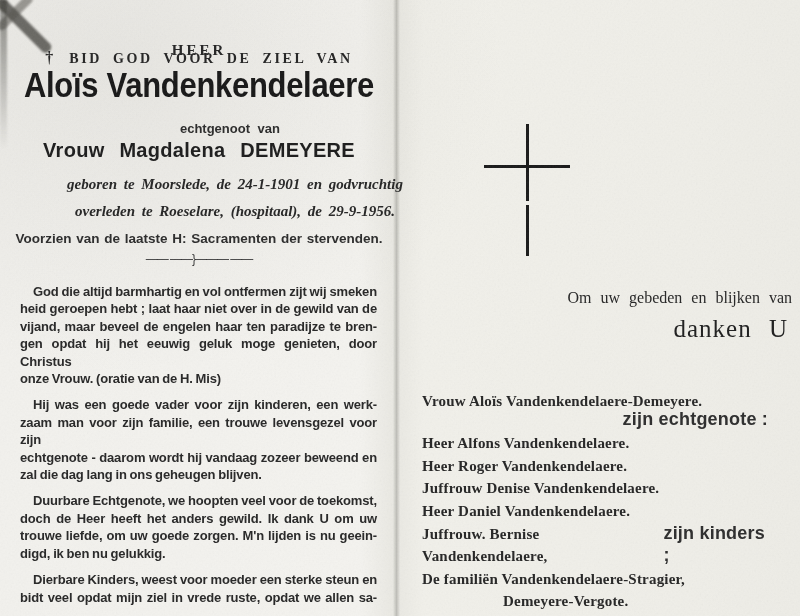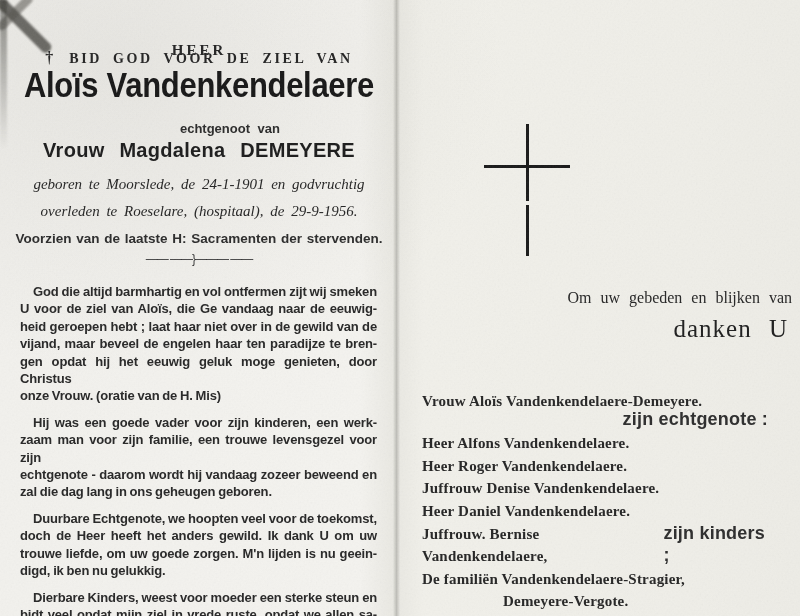--- a/index.html
+++ b/index.html
@@ -27,22 +27,22 @@
   .lp-center { position:absolute; left:0; width:398px; text-align:center; }
   .inv { top:9px; font-family:"Liberation Serif", serif; font-weight:bold; font-size:14px;
     letter-spacing:2.6px; word-spacing:5px; color:#232323;margin-top:40px; }
   .dagger { display:inline-block; margin-right:16px; font-size:16px; letter-spacing:0; }
   .heer { top:42px; font-family:"Liberation Serif", serif; font-weight:bold; font-size:15px;
     letter-spacing:3px; color:#232323; }
   .name { top:66px; font-weight:bold; font-size:31px; letter-spacing:-0.3px;
     transform:scaleY(1.12); transform-origin:50% 0; color:#161616; }
   .rel { top:121px; font-weight:700; font-size:13px; word-spacing:4px; color:#2a2a2a;padding-left:31px; }
   .spouse { top:139px; font-weight:700; font-size:20px; word-spacing:9px; letter-spacing:0.3px; color:#1b1b1b; }
-  .vital { font-family:"Liberation Serif", serif; font-style:italic; font-weight:normal;
-    font-size:15px; word-spacing:3px; color:#242424; }
+  .vital { font-family:"Liberation Serif", serif; font-style:italic; font-weight:bold;
+    font-size:15px; word-spacing:3px; color:#242424;margin-left:36px; }
   .birth { top:176px; }
   .death { top:203px; }
   .sacr { top:231px; font-size:13.5px; font-weight:600; word-spacing:1px; color:#2a2a2a; }
   .div-orn { top:252px; font-size:12px; letter-spacing:-1px; color:#333; }
 
   .prayer { position:absolute; left:20px; top:283px; width:357px;
     font-size:13px; line-height:17.4px; letter-spacing:-0.15px; word-spacing:-0.6px;
     font-weight:600; color:#262626; }
   .para + .para { margin-top:9px; }
   .pline { text-align:justify; text-align-last:justify; }
@@ -91,31 +91,30 @@
   <div class="lp-center rel">echtgenoot van</div>
   <div class="lp-center spouse">Vrouw Magdalena DEMEYERE</div>
   <div class="lp-center vital birth">geboren te Moorslede, de 24-1-1901 en godvruchtig</div>
   <div class="lp-center vital death">overleden te Roeselare, (hospitaal), de 29-9-1956.</div>
   <div class="lp-center sacr">Voorzien van de laatste H: Sacramenten der stervenden.</div>
   <div class="lp-center div-orn">―― ――}――― ――</div>
 
   <div class="prayer">
     <div class="para">
       <div class="pline first">God die altijd barmhartig en vol ontfermen zijt wij smeken</div>
-      <div class="pline">U voor de ziel van Aloïs, die Ge vandaag naar de eeuwig-</div>
       <div class="pline">heid geroepen hebt ; laat haar niet over in de gewild van de</div>
       <div class="pline">vijand, maar beveel de engelen haar ten paradijze te bren-</div>
       <div class="pline">gen opdat hij het eeuwig geluk moge genieten, door Christus</div>
       <div class="pline last">onze Vrouw. (oratie van de H. Mis)</div>
     </div>
     <div class="para">
       <div class="pline first">Hij was een goede vader voor zijn kinderen, een werk-</div>
       <div class="pline">zaam man voor zijn familie, een trouwe levensgezel voor zijn</div>
       <div class="pline">echtgenote - daarom wordt hij vandaag zozeer beweend en</div>
-      <div class="pline last">zal die dag lang in ons geheugen geboren.</div>
+      <div class="pline last">zal die dag lang in ons geheugen blijven.</div>
     </div>
     <div class="para">
       <div class="pline first">Duurbare Echtgenote, we hoopten veel voor de toekomst,</div>
       <div class="pline">doch de Heer heeft het anders gewild. Ik dank U om uw</div>
       <div class="pline">trouwe liefde, om uw goede zorgen. M'n lijden is nu geein-</div>
       <div class="pline last">digd, ik ben nu gelukkig.</div>
     </div>
     <div class="para">
       <div class="pline first">Dierbare Kinders, weest voor moeder een sterke steun en</div>
       <div class="pline">bidt veel opdat mijn ziel in vrede ruste, opdat we allen sa-</div>

